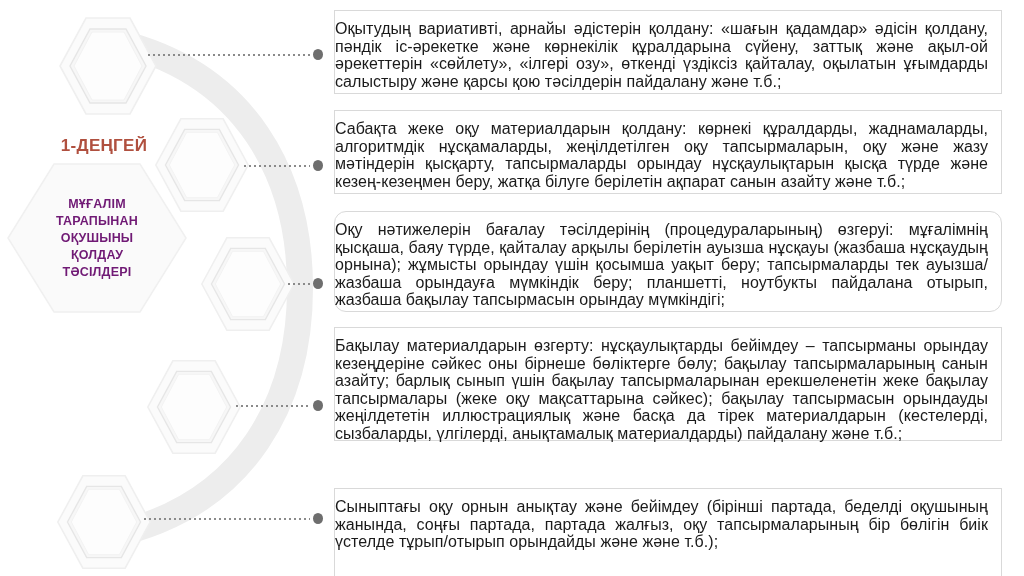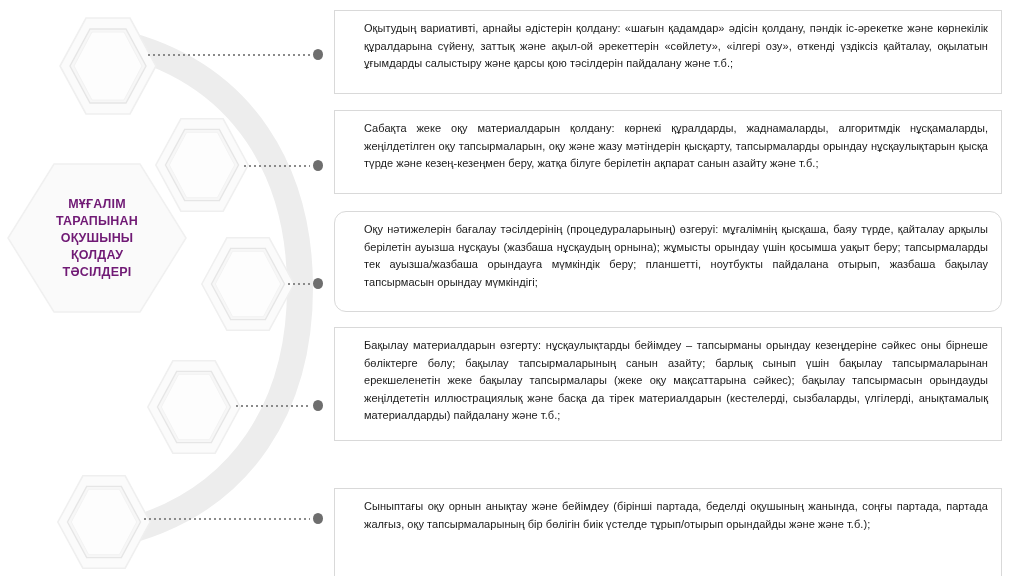--- a/index.html
+++ b/index.html
@@ -116,23 +116,23 @@
   }
 
   
   .text-box {
     position: absolute;
     left: 334px;
     width: 668px;
     box-sizing: border-box;
     background: #ffffff;
     border: 1px solid #d9d9d9;
-    padding: 9px 13px 9px 29px;
+    padding: 9px 13px 9px 0;
     color: #1a1a1a;
-    font-size: 11px;
+    font-size: 16px;
     line-height: 17.6px;
     text-align: justify;
     text-justify: inter-word;
     letter-spacing: 0.05px;
   }
   .text-box > span { display: block; }
 </style>
 </head>
 <body>
 
@@ -190,20 +190,21 @@
       <svg width="182" height="152" viewBox="0 0 182 152">
         <polygon points="48,2 134,2 180,76 134,150 48,150 2,76" fill="#fafafa" stroke="#f0f0f0" stroke-width="1.5"></polygon>
       </svg>
       <div id="main-hex-label">МҰҒАЛІМ
 ТАРАПЫНАН
 ОҚУШЫНЫ
 ҚОЛДАУ
 ТӘСІЛДЕРІ</div>
     </div>
 
+    <div id="level-title">1-ДЕҢГЕЙ</div>
 
     <div class="connector" style="left:148px; top:49px; width:175px;">
       <div class="dash"></div>
       <div class="knob"></div>
     </div>
     <div class="connector" style="left:244px; top:160px; width:79px;">
       <div class="dash"></div>
       <div class="knob"></div>
     </div>
     <div class="connector" style="left:288px; top:278px; width:35px;">

